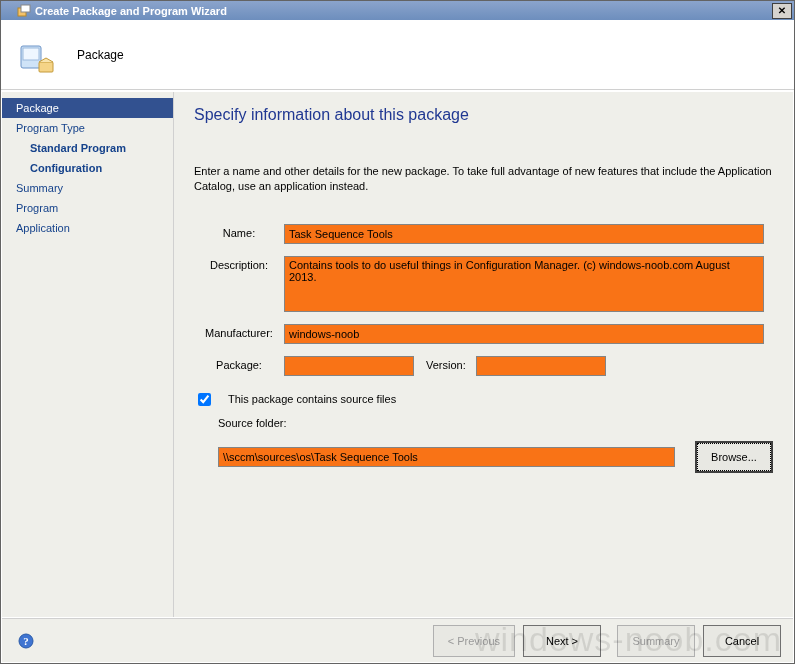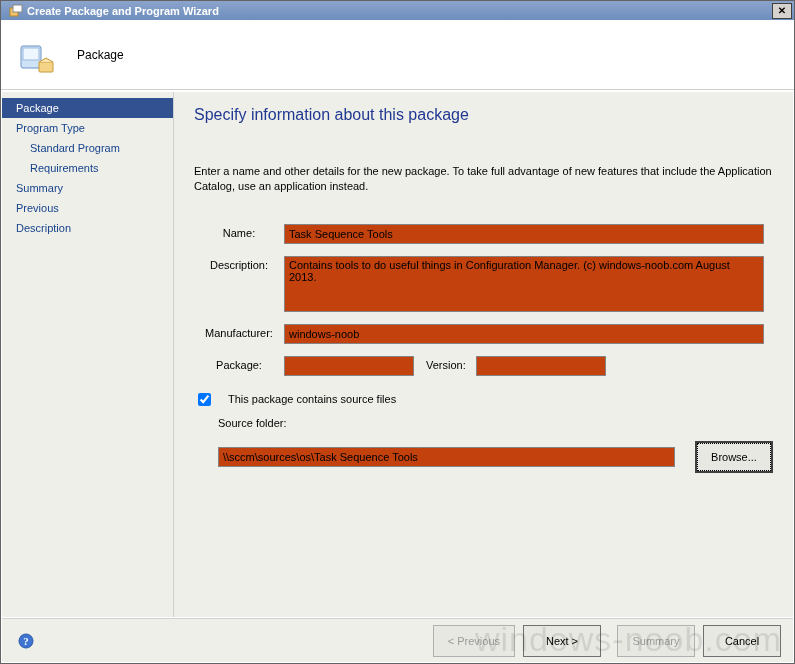--- a/index.html
+++ b/index.html
@@ -12,21 +12,21 @@
     height: 664px;
     overflow: hidden;
     border: 1px solid #636363;
     position: relative;
   }
   .titlebar {
     height: 19px;
     background: linear-gradient(to bottom, #8ba4cc, #6d8ebd);
     display: flex;
     align-items: center;
-    padding: 0 2px 0 8px;
+    padding: 0 2px 0 16px;
     color: #fff;
     font-weight: bold;
     position: relative;
   }
   .titlebar .ticon { width:14px; height:14px; margin-right:4px; display:inline-block; }
   .titlebar .title { flex: 1; }
   .close-btn {
     width: 20px; height: 16px;
     background: #d6d3ce;
     border: 1px solid #404040;
@@ -51,21 +51,21 @@
     width: 172px;
     background:#efefea;
     padding-top: 6px;
     border-right: 1px solid #d0d0d0;
   }
   .step {
     padding: 4px 8px 4px 14px;
     font-size: 11px; color: #15428b;
     cursor: pointer;
   }
-  .step.indent { padding-left: 28px; }
+  .step.indent { padding-left: 28px; font-weight: bold; }
   .step.active {
     background: #325190; color:#fff;
   }
   .main {
     flex:1; padding: 14px 20px 10px 20px;
     position: relative;
   }
   .page-title {
     color: #203892; font-size: 16px;
     margin: 0 0 40px 0;
@@ -81,21 +81,21 @@
     margin-bottom: 12px;
   }
   .form-row label.fl {
     width: 90px; font-size:11px; color:#000;
     padding-top: 3px;
     text-align: center;
   }
   input[type=text], textarea {
     font-family: inherit; font-size:11px;
     border: 1px solid #848484;
-    padding: 2px 4px; background:#c2410c;
+    padding: 2px 4px; background:#f97316;
   }
   .wide-input { width: 480px; height:20px; }
   .desc {
     width: 480px; height: 56px; resize:none;
     overflow-y: scroll;
   }
   .mid-input { width: 130px; height:20px; }
   .version-label { margin: 0 10px 4px 12px; padding-top:3px;}
   .checkbox-row {
     display:flex; align-items:center; gap:14px;
@@ -177,24 +177,24 @@
   </span>
   <span class="sub">Package</span>
 </div>
 
 <div class="content">
 
   <div class="sidebar">
     <div class="step active">Package</div>
     <div class="step">Program Type</div>
     <div class="step indent">Standard Program</div>
-    <div class="step indent">Requirements</div>
+    <div class="step indent">Configuration</div>
     <div class="step">Summary</div>
-    <div class="step">Previous</div>
-    <div class="step">Description</div>
+    <div class="step">Program</div>
+    <div class="step">Application</div>
   </div>
 
   <div class="main">
     <h1 class="page-title">Specify information about this package</h1>
     <div class="intro">Enter a name and other details for the new package. To take full advantage of new features that include the Application Catalog, use an application instead.</div>
 
     <div class="form-row">
       <label class="fl">Name:</label>
       <input type="text" class="wide-input" value="Task Sequence Tools" style="">
     </div>

